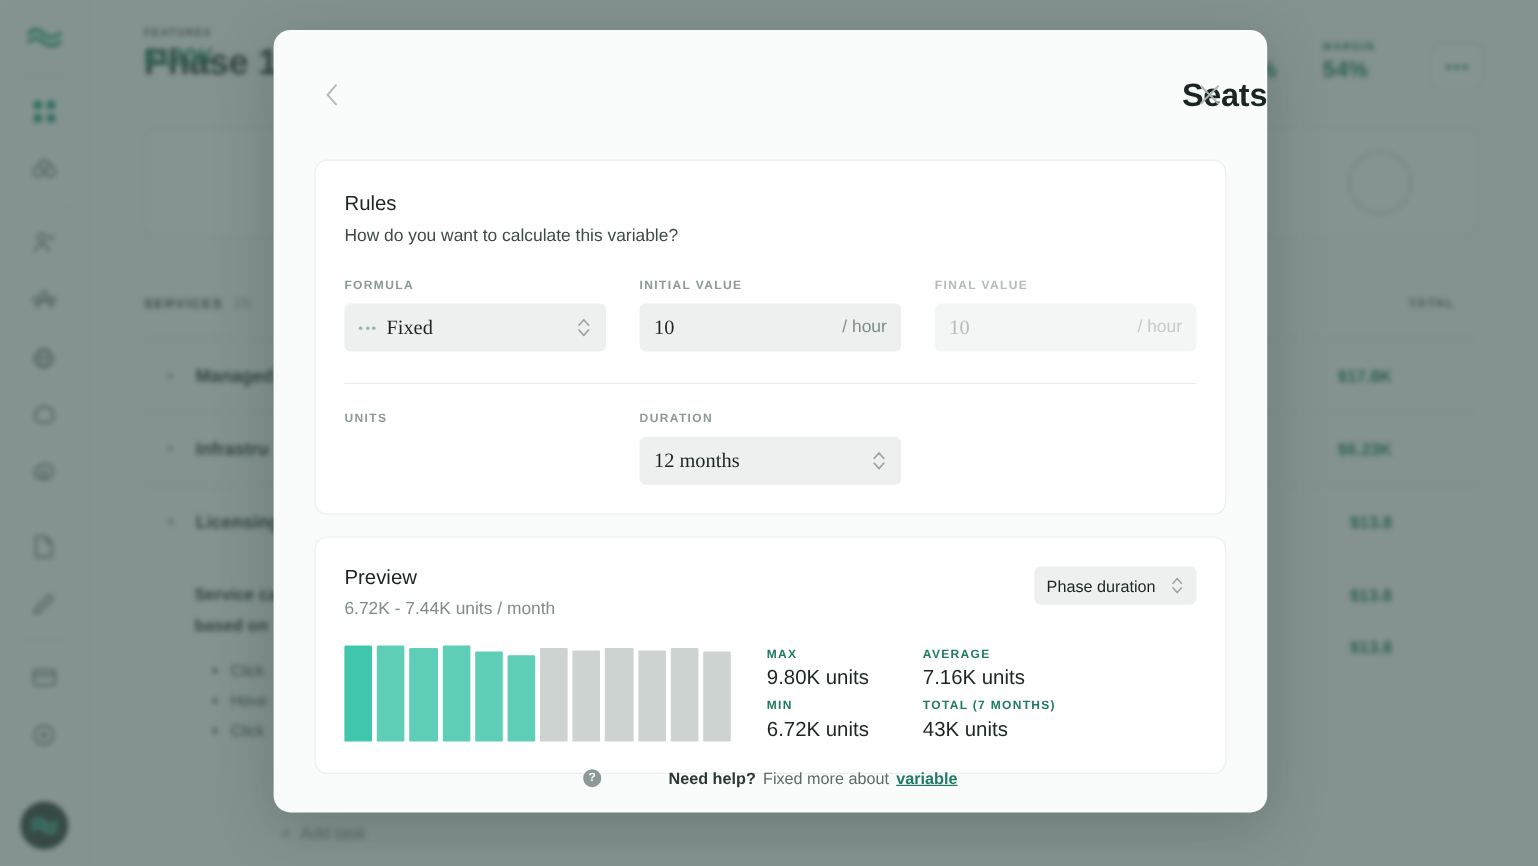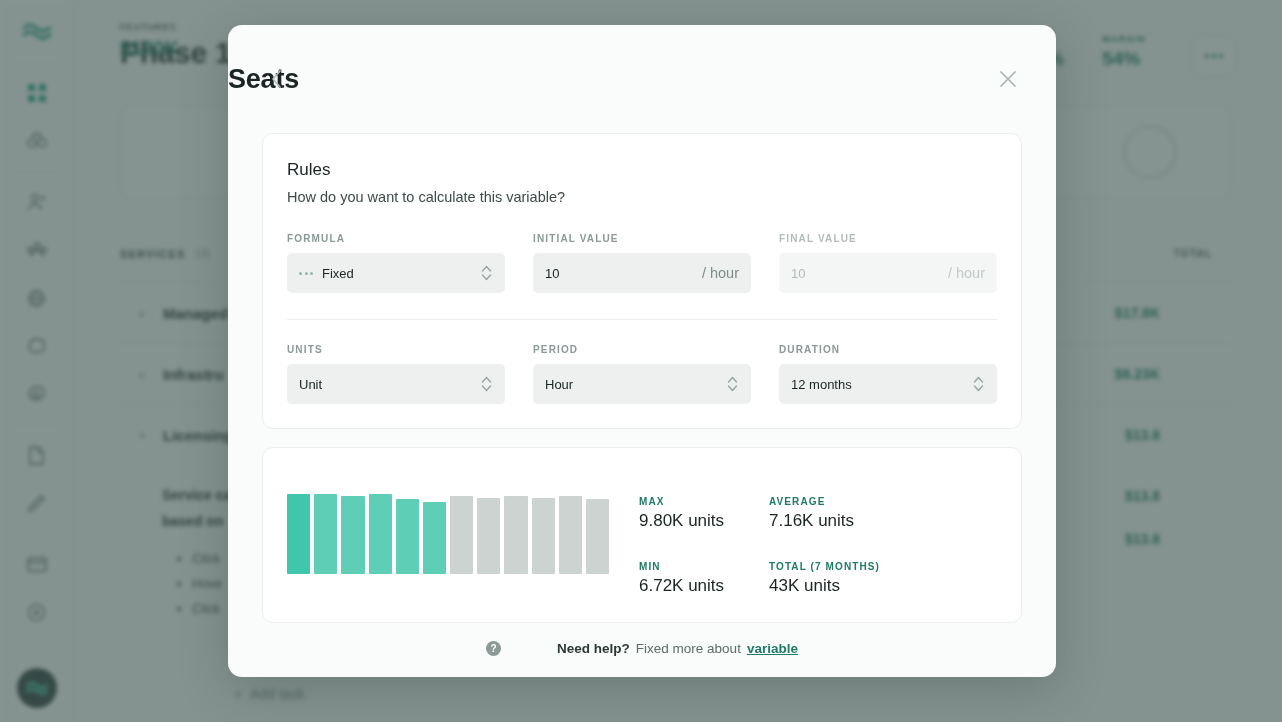--- a/index.html
+++ b/index.html
@@ -145,21 +145,21 @@
     position: absolute; left: 228px; top: 25px;
     width: 828px; height: 652px;
     background: #fafbfb;
     border-radius: 14px;
     box-shadow: 0 12px 50px rgba(20,35,32,0.22);
     overflow: hidden;
   }
   .modal-header {
     position: relative;
     height: 108px;
-    display: flex; align-items: center; justify-content: flex-start;
+    display: flex; align-items: center; justify-content: flex-end;
   }
   .modal-title {
     font-size: 27px; font-weight: bold; color: #1b2523;
     letter-spacing: -0.2px;
   }
   .back-btn {
     position: absolute; left: 34px; top: 50%;
     transform: translateY(-50%);
     width: 28px; height: 28px;
     display: flex; align-items: center; justify-content: center;
@@ -201,21 +201,21 @@
     height: 40px;
     background: #eef0f0;
     border-radius: 5px;
     display: flex; align-items: center;
     padding: 0 12px;
     position: relative;
     cursor: pointer;
   }
   .ctrl.input { cursor: text; }
   .ctrl.disabled { background: #f4f5f5; cursor: default; }
-  .ctrl .val { font-size: 13px; color: #1b2523; }
+  .ctrl .val { font-size: 17px; color: #1b2523; font-family: Liberation Serif, serif; }
   .ctrl .val.ph { color: #b3bcba; }
   .ctrl .suffix {
     margin-left: auto; font-size: 14.5px; color: #7e8c8a;
   }
   .ctrl .suffix.ph { color: #c2caca; }
   .ctrl .stepper {
     margin-left: auto;
     display: flex; flex-direction: column; align-items: center;
     line-height: 0;
   }
@@ -254,21 +254,21 @@
   .chart {
     width: 322px; height: 80px;
     display: flex; align-items: flex-end;
     gap: 4px;
   }
   .bar { flex: 1 1 0; border-radius: 1px; }
 
   .stats {
     display: grid;
     grid-template-columns: 130px auto;
-    gap: 30px 0;
+    gap: 8px 0;
     margin-left: 30px;
     margin-top: 2px;
   }
   .stat .lbl {
     font-size: 10px; font-weight: bold; letter-spacing: 1.1px;
     color: #1f7a66; margin-bottom: 4px;
   }
   .stat .val { font-size: 17px; color: #1b2523; }
 
   .modal-foot {
@@ -513,60 +513,54 @@
           </div>
         </div>
       </div>
 
       <div class="rules-divider"></div>
 
       <div class="field-grid second">
 
         <div>
           <div class="field-label">UNITS</div>
-          <div class="ctrl">
-            <span class="val">Unit</span>
-            <span class="stepper">
-              <svg width="13" height="20" viewBox="0 0 13 20">
-                <path d="M2.5 8 L6.5 3.5 L10.5 8" fill="none" stroke="#9aa5a3" stroke-width="1.4" stroke-linecap="round" stroke-linejoin="round"></path>
-                <path d="M2.5 12 L6.5 16.5 L10.5 12" fill="none" stroke="#9aa5a3" stroke-width="1.4" stroke-linecap="round" stroke-linejoin="round"></path>
-              </svg>
-            </span>
-          </div>
-        </div>
-
-        <div>
-          <div class="field-label">PERIOD</div>
-          <div class="ctrl">
-            <span class="val">Hour</span>
-            <span class="stepper">
-              <svg width="13" height="20" viewBox="0 0 13 20">
-                <path d="M2.5 8 L6.5 3.5 L10.5 8" fill="none" stroke="#9aa5a3" stroke-width="1.4" stroke-linecap="round" stroke-linejoin="round"></path>
-                <path d="M2.5 12 L6.5 16.5 L10.5 12" fill="none" stroke="#9aa5a3" stroke-width="1.4" stroke-linecap="round" stroke-linejoin="round"></path>
-              </svg>
-            </span>
-          </div>
-        </div>
+        </div>
+
 
         <div>
           <div class="field-label">DURATION</div>
           <div class="ctrl">
             <span class="val">12 months</span>
             <span class="stepper">
               <svg width="13" height="20" viewBox="0 0 13 20">
                 <path d="M2.5 8 L6.5 3.5 L10.5 8" fill="none" stroke="#9aa5a3" stroke-width="1.4" stroke-linecap="round" stroke-linejoin="round"></path>
                 <path d="M2.5 12 L6.5 16.5 L10.5 12" fill="none" stroke="#9aa5a3" stroke-width="1.4" stroke-linecap="round" stroke-linejoin="round"></path>
               </svg>
             </span>
           </div>
         </div>
       </div>
     </div>
 
     <div class="panel panel-preview">
+      <div class="prev-head">
+        <div>
+          <div class="sec-title">Preview</div>
+          <div class="prev-range">6.72K - 7.44K units / month</div>
+        </div>
+        <div class="prev-select">
+          <span class="val">Phase duration</span>
+          <span class="stepper">
+            <svg width="12" height="18" viewBox="0 0 13 20">
+              <path d="M2.5 8 L6.5 3.5 L10.5 8" fill="none" stroke="#9aa5a3" stroke-width="1.4" stroke-linecap="round" stroke-linejoin="round"></path>
+              <path d="M2.5 12 L6.5 16.5 L10.5 12" fill="none" stroke="#9aa5a3" stroke-width="1.4" stroke-linecap="round" stroke-linejoin="round"></path>
+            </svg>
+          </span>
+        </div>
+      </div>
 
       <div class="prev-body">
         <div class="chart" id="preview-chart">
             <div class="bar" style="background: rgb(64, 199, 171); height: 100%;"></div>
             <div class="bar" style="background: rgb(95, 206, 182); height: 100%;"></div>
             <div class="bar" style="background: rgb(95, 206, 182); height: 98%;"></div>
             <div class="bar" style="background: rgb(95, 206, 182); height: 100%;"></div>
             <div class="bar" style="background: rgb(95, 206, 182); height: 94%;"></div>
             <div class="bar" style="background: rgb(95, 206, 182); height: 90%;"></div>
             <div class="bar" style="background: rgb(204, 211, 209); height: 97%;"></div>

